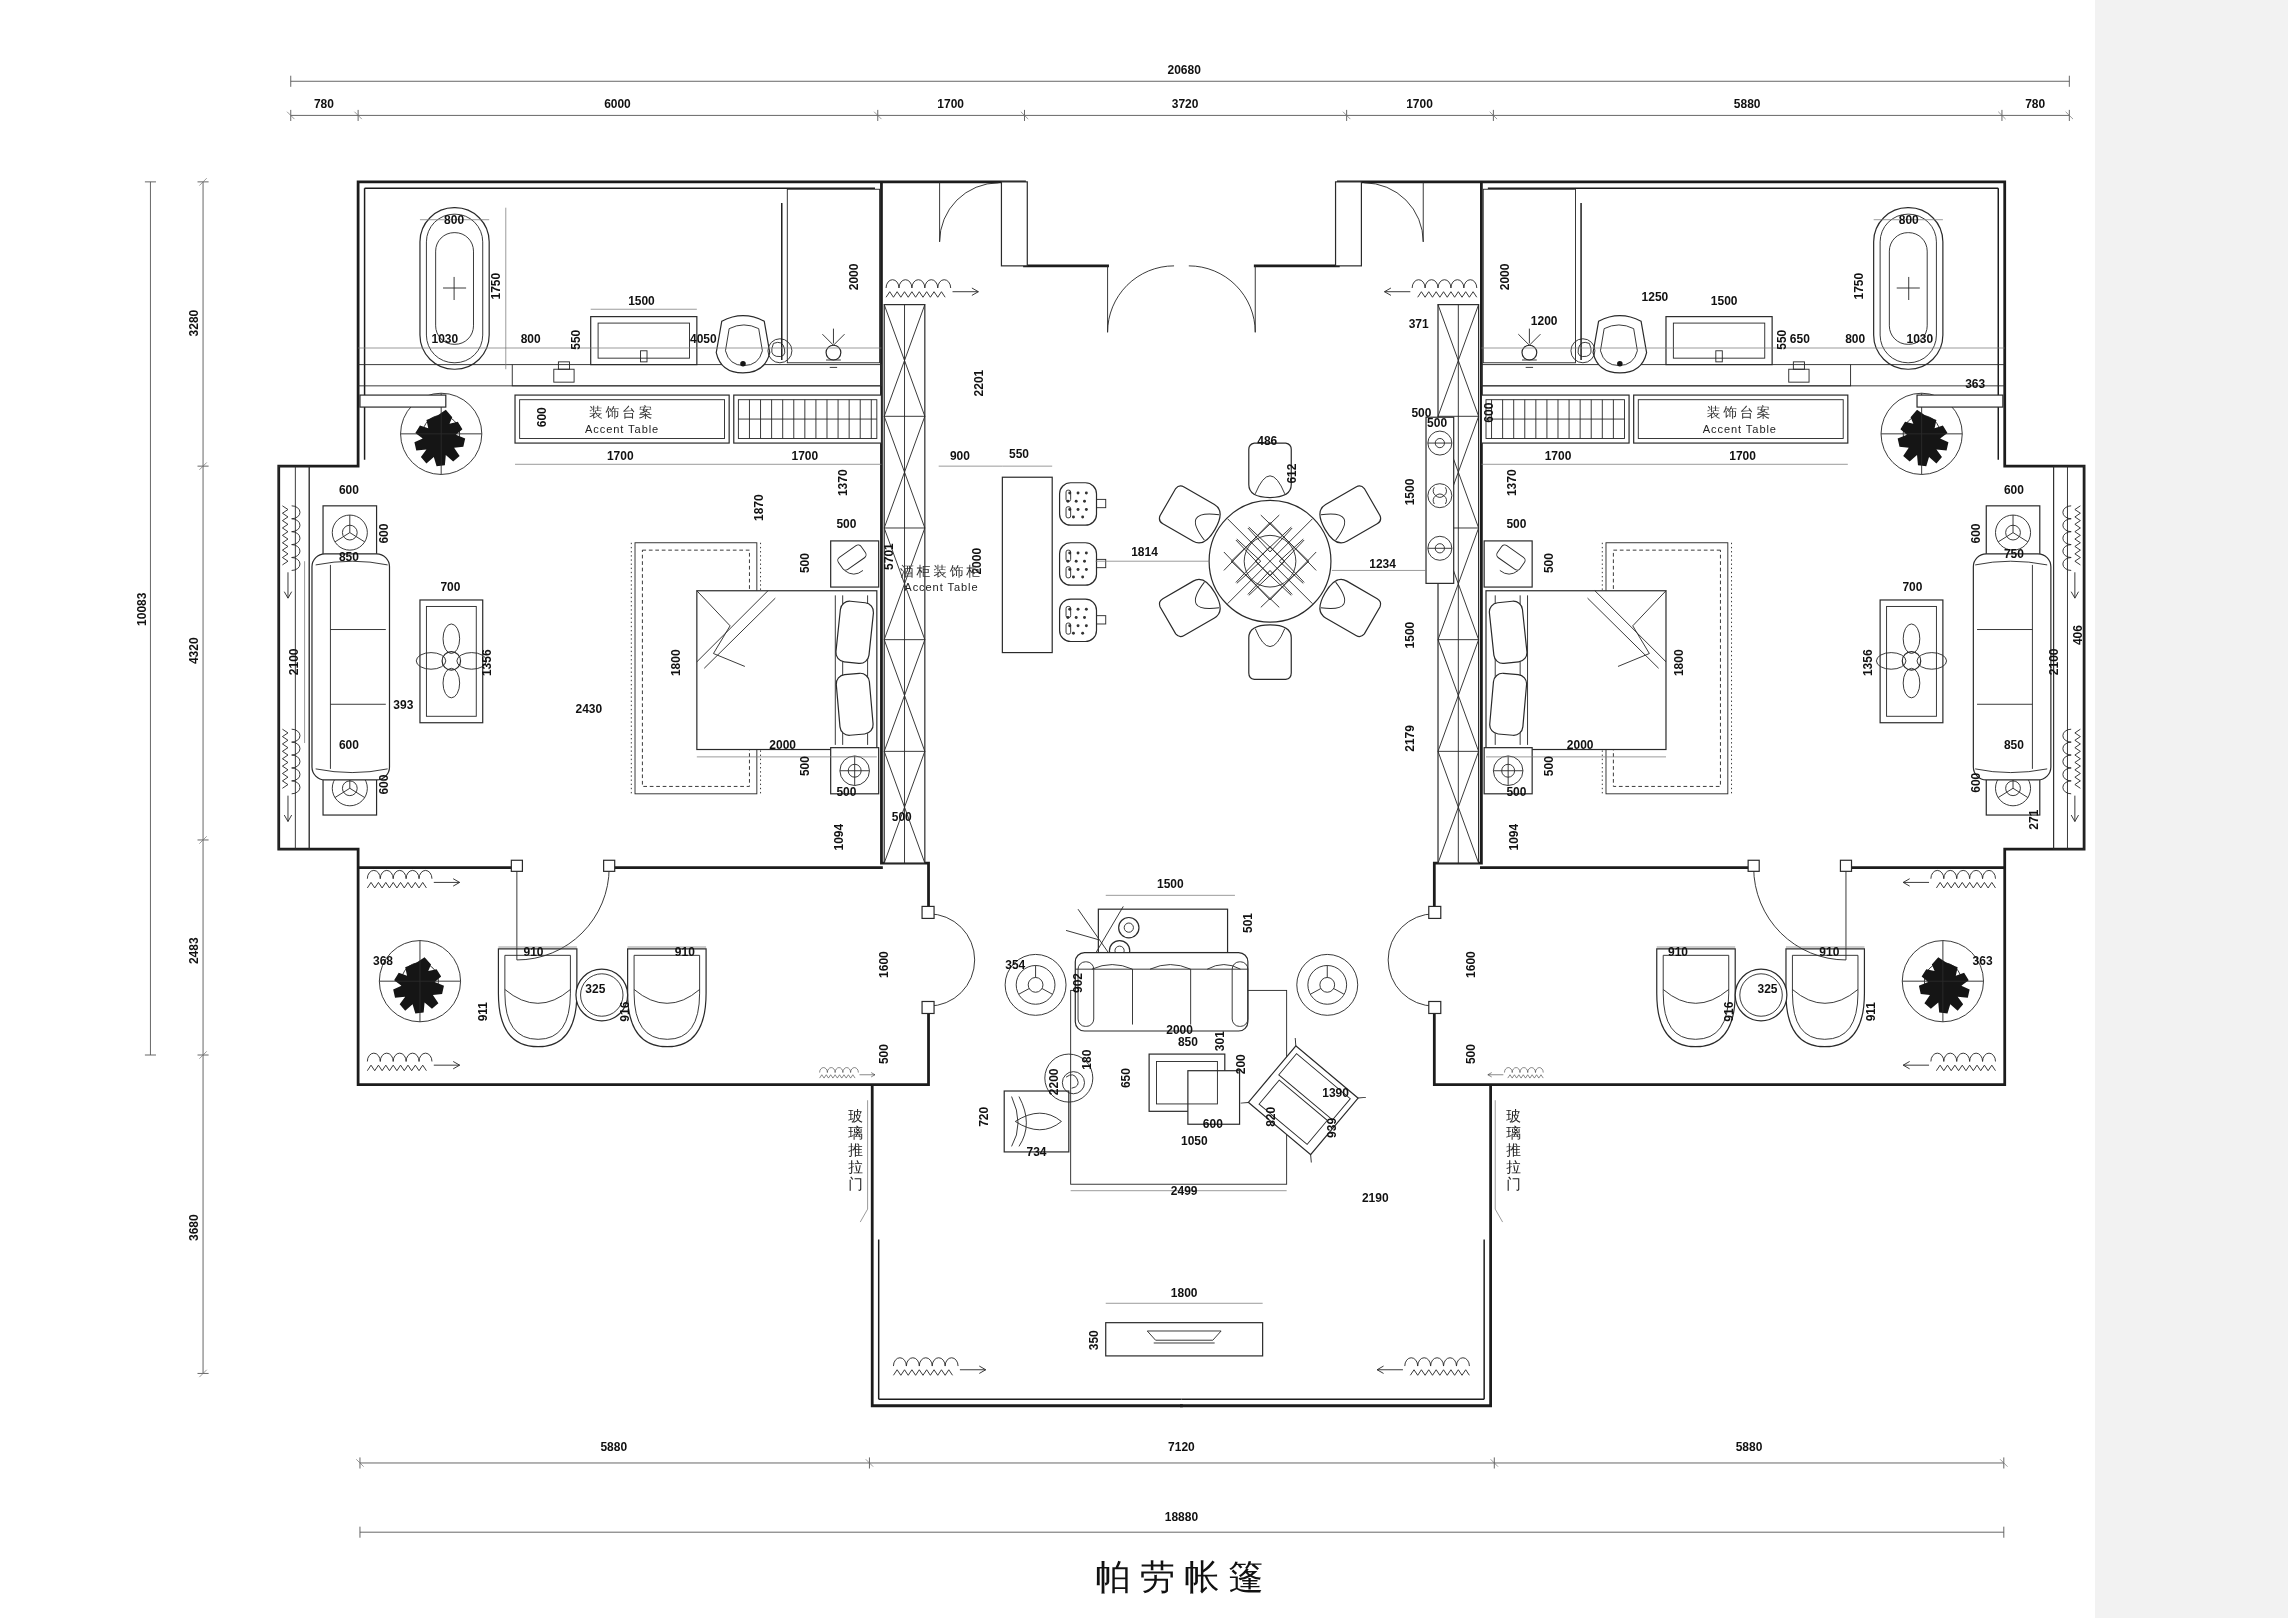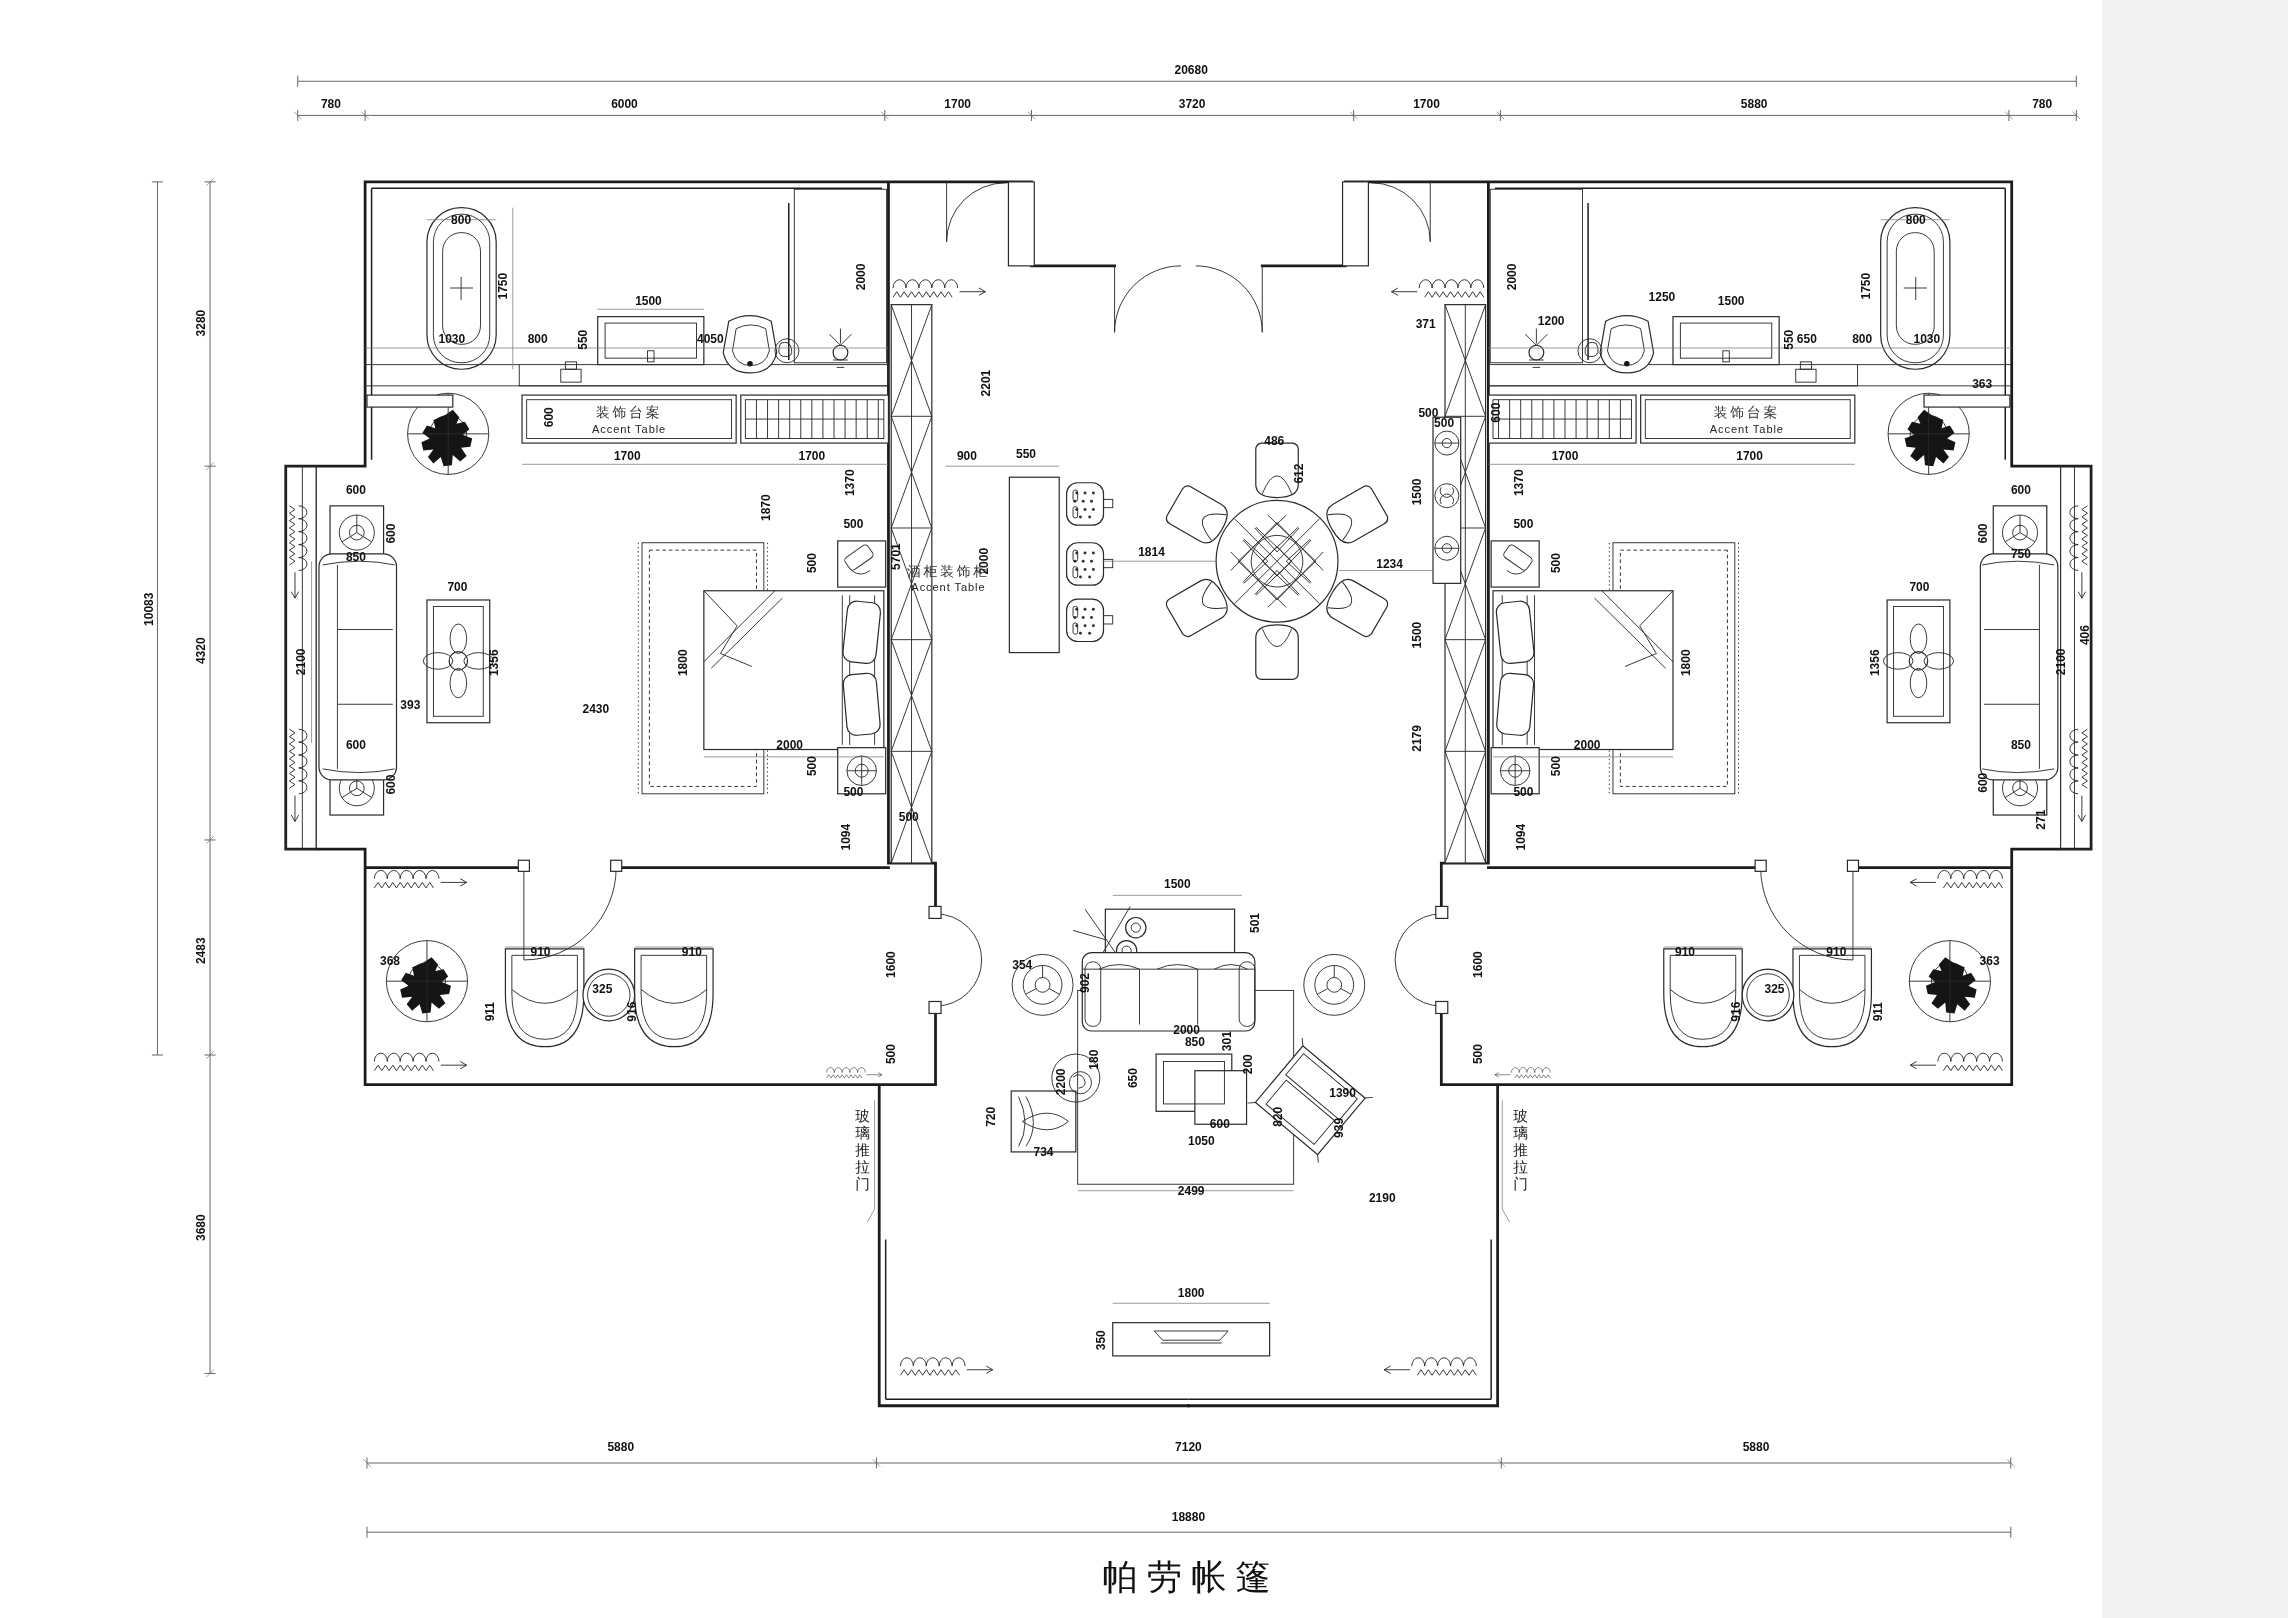--- a/index.html
+++ b/index.html
@@ -1,17 +1,17 @@
 <!DOCTYPE html>
 <html style="font-size:14.8px"><head>
 <meta charset="utf-8">
 <style>
   html,body{margin:0;padding:0;background:#f2f2f2;}
   #stage{position:relative;width:2095px;height:1619px;background:#ffffff;overflow:hidden;
-         font-family:"Liberation Sans",sans-serif;padding-left:7px;}
+         font-family:"Liberation Sans",sans-serif;}
   svg{display:block;}
   .wall{fill:none;stroke:#1c1c1c;stroke-width:3;stroke-linecap:square;}
   .wall2{fill:none;stroke:#1c1c1c;stroke-width:1.6;}
   .furn{fill:#ffffff;stroke:#2a2a2a;stroke-width:1.3;}
   .furn-thin{fill:none;stroke:#2a2a2a;stroke-width:1;}
   .fill-dark{fill:#151515;stroke:none;}
   .dimline{fill:none;stroke:#5a5a5a;stroke-width:1;}
   .dimline-thin{fill:none;stroke:#777;stroke-width:0.8;}
   .arc{fill:none;stroke:#2a2a2a;stroke-width:1;}
   .t-dim{font:600 13px "Liberation Sans",sans-serif;fill:#111;text-anchor:middle;}

